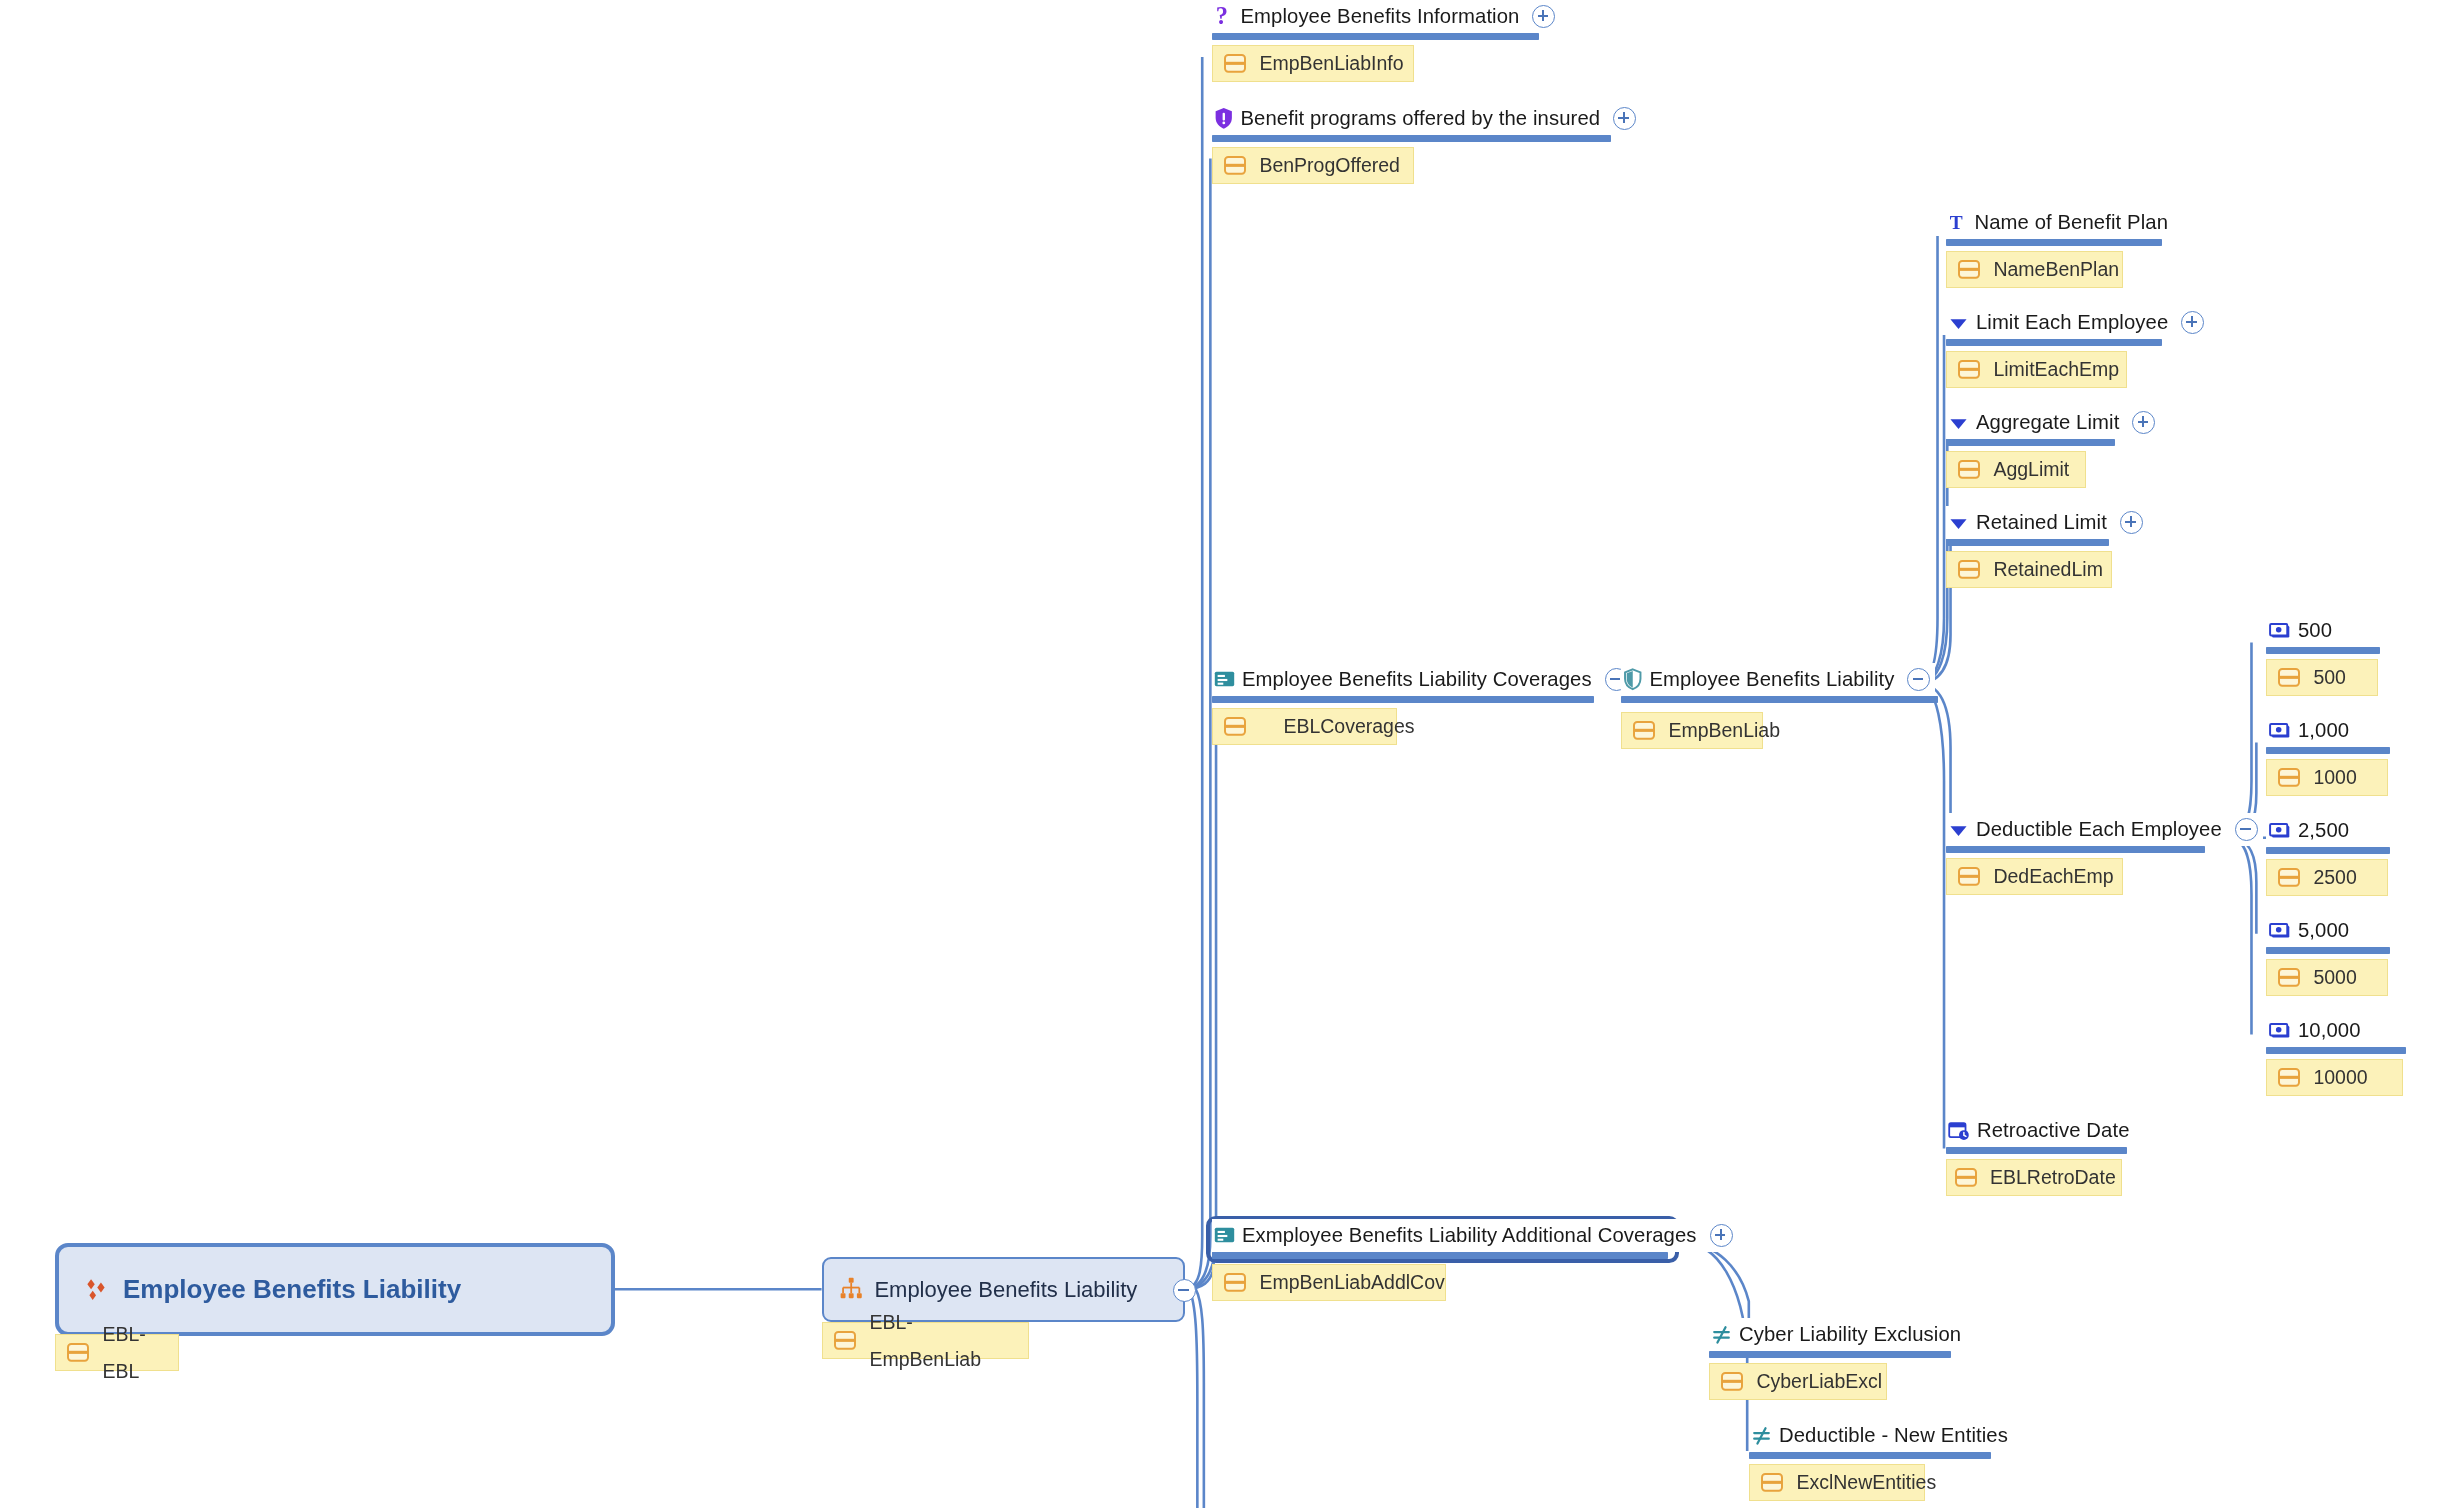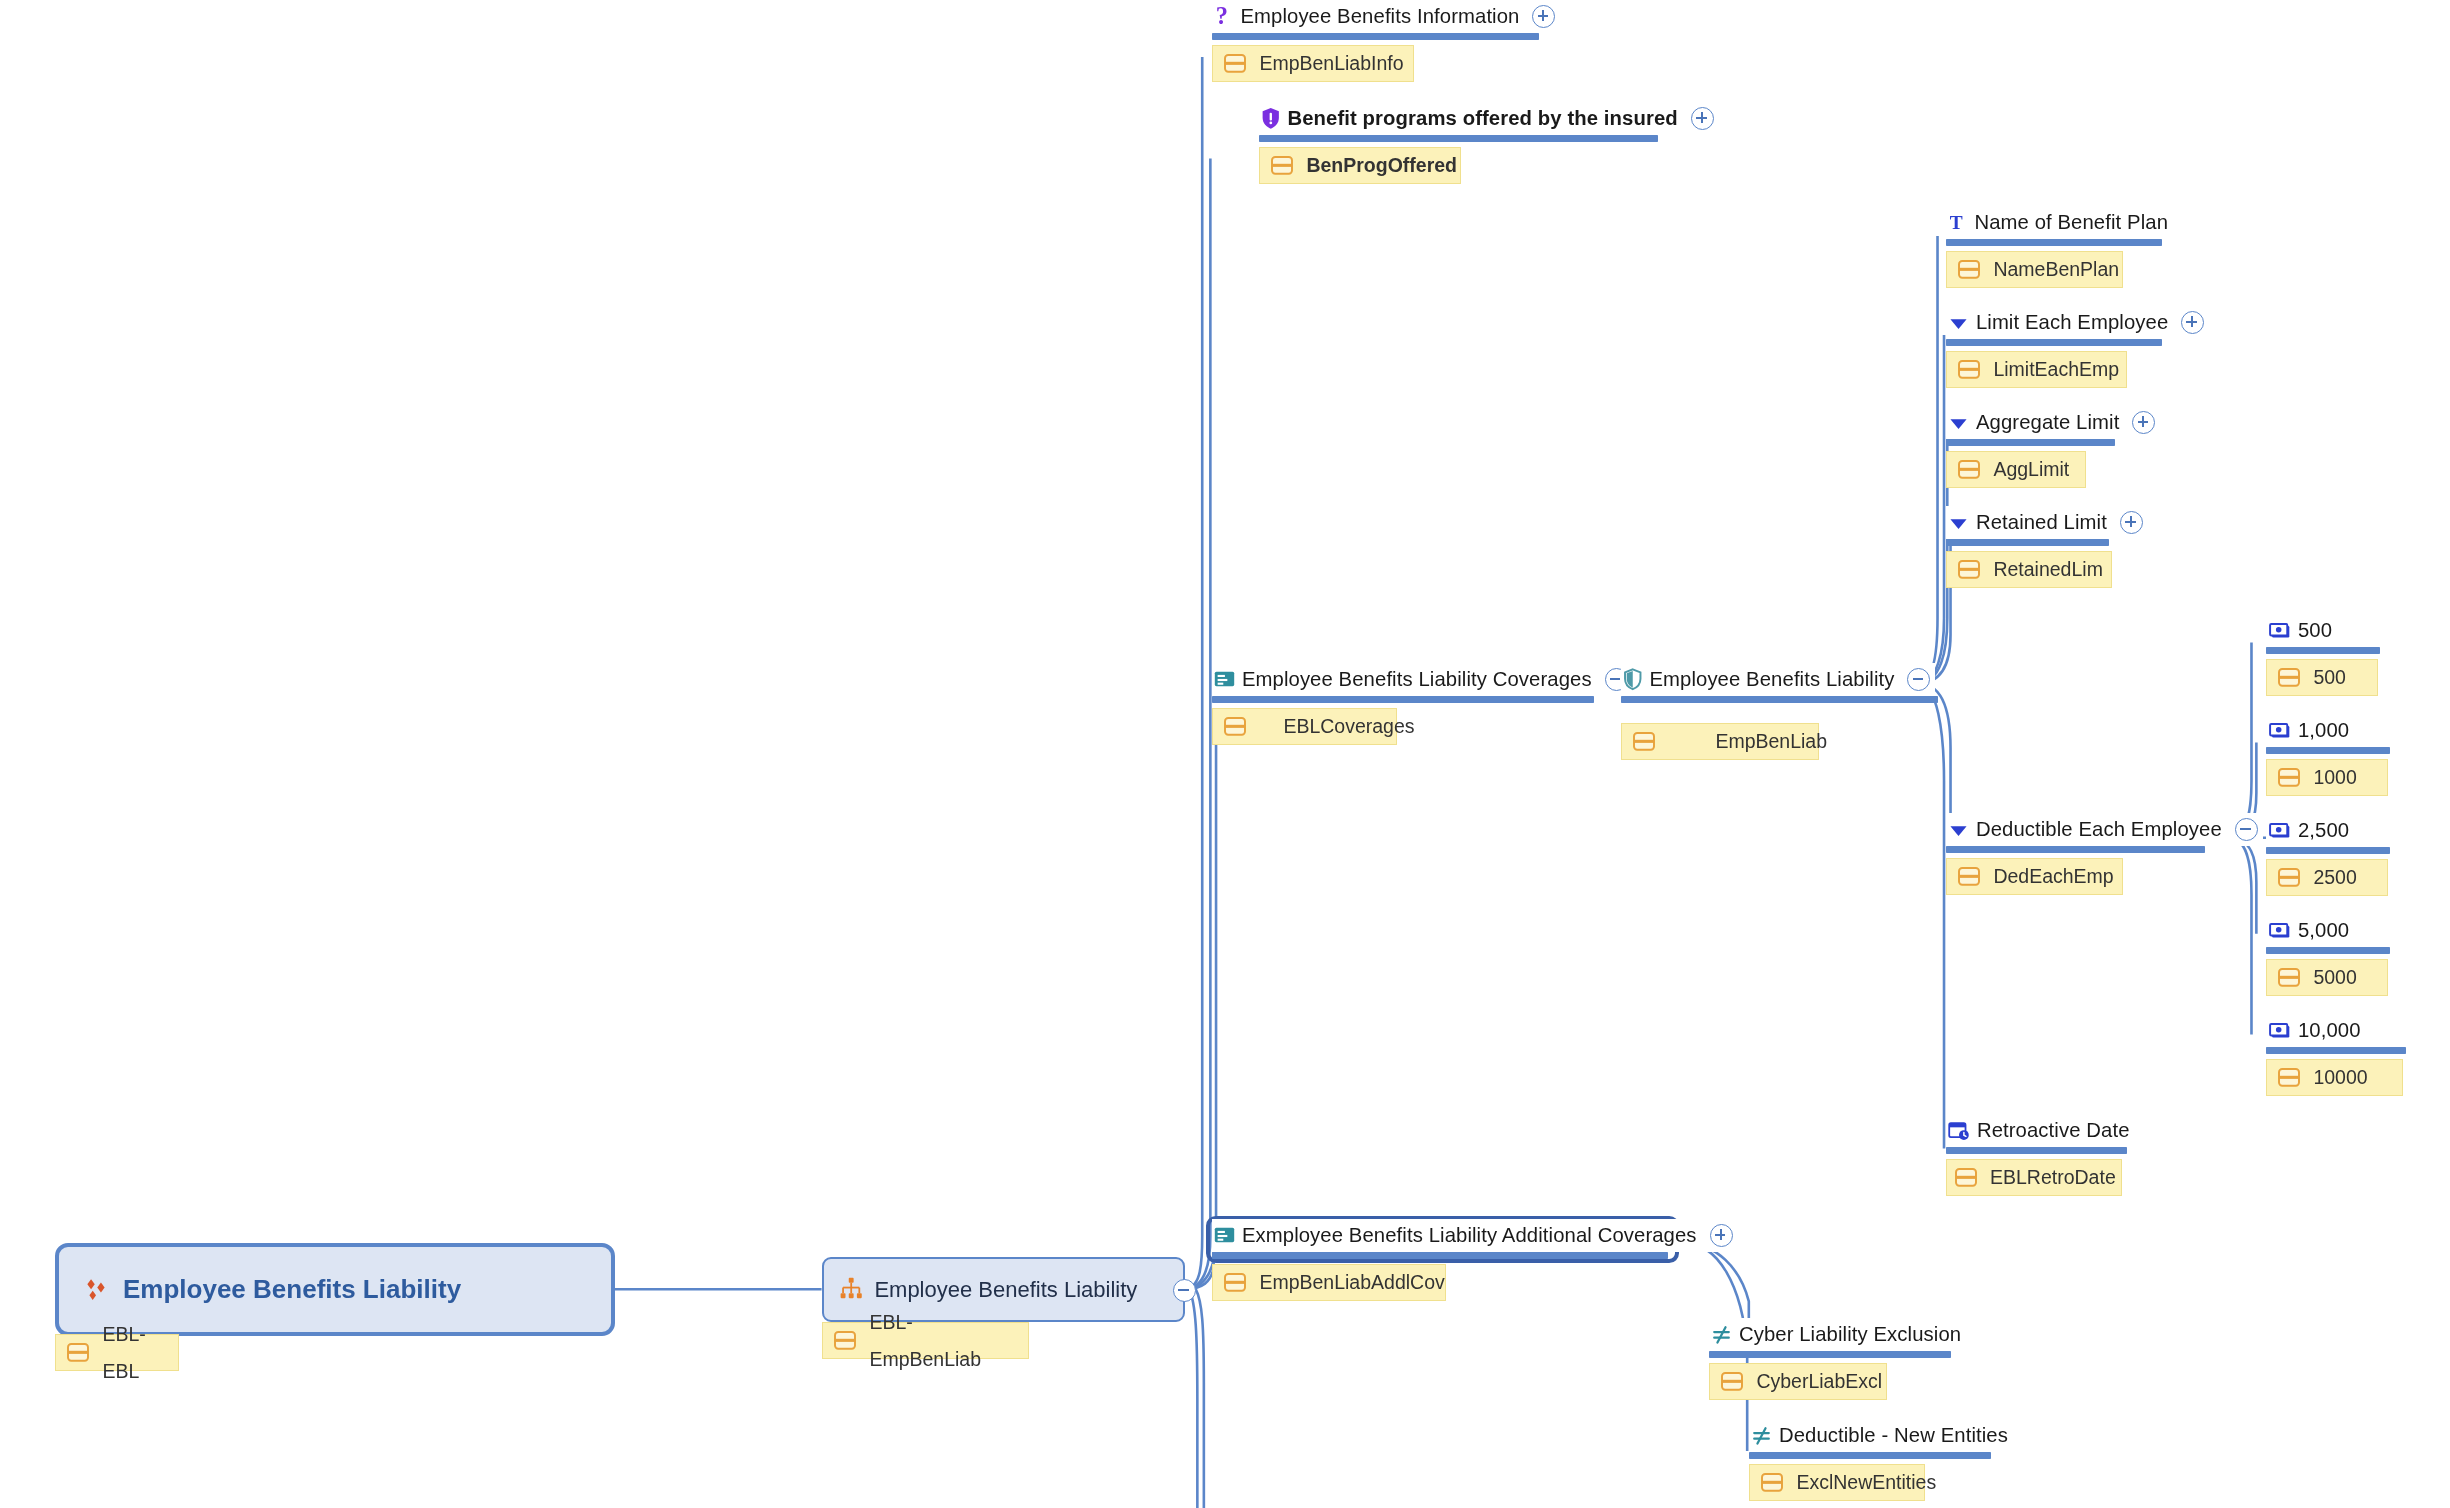--- a/index.html
+++ b/index.html
@@ -181,21 +181,21 @@
       <span class="ico">
         <svg width="22" height="18.7" viewBox="0 0 27 23">
           <rect x="1.2" y="1.2" width="24.6" height="20.6" rx="4" fill="#fdf6d8" stroke="#e8a33d" stroke-width="2.4"></rect>
           <rect x="1.2" y="9.6" width="24.6" height="3.8" fill="#e8a33d"></rect>
         </svg>
       </span>
       <span class="ctxt">EmpBenLiabInfo</span>
     </div>
   </div>
 
-  <div class="node" style="left:1259px;top:102px;font-weight:bold;">
+  <div class="node" style="left:1212px;top:102px;">
     <div class="lbl">
       <span class="ico">
         <svg width="19.5" height="23" viewBox="0 0 24 28">
           <path d="M12 1 L22 5 L22 13 C22 20 17 24.5 12 26.5 C7 24.5 2 20 2 13 L2 5 Z" fill="#7b2fe0"></path>
           <rect x="10.6" y="7" width="2.9" height="9.5" rx="1.3" fill="#fff"></rect>
           <circle cx="12.05" cy="19.5" r="1.7" fill="#fff"></circle>
         </svg>
       </span>
       <span class="txt">Benefit programs offered by the insured</span>
       <span class="pm plus"></span>
@@ -242,21 +242,21 @@
       <span class="ico">
         <svg width="19.5" height="23" viewBox="0 0 24 28">
           <path d="M12 1.5 L21.5 5.2 L21.5 13 C21.5 19.6 17 23.9 12 25.9 C7 23.9 2.5 19.6 2.5 13 L2.5 5.2 Z" fill="#fff" stroke="#4e9aa8" stroke-width="2.4"></path>
           <path d="M12 3.6 L12 24.2 C8 22.3 4.6 18.8 4.6 13.2 L4.6 6.2 Z" fill="#4e9aa8"></path>
         </svg>
       </span>
       <span class="txt">Employee Benefits Liability</span>
       <span class="pm minus"></span>
     </div>
     <div class="bar" style="width:317px;"></div>
-    <div class="chip" style="margin-top:20px;width:198px;gap:47px;">
+    <div class="chip" style="margin-top:9px;width:142px;">
       <span class="ico">
         <svg width="22" height="18.7" viewBox="0 0 27 23">
           <rect x="1.2" y="1.2" width="24.6" height="20.6" rx="4" fill="#fdf6d8" stroke="#e8a33d" stroke-width="2.4"></rect>
           <rect x="1.2" y="9.6" width="24.6" height="3.8" fill="#e8a33d"></rect>
         </svg>
       </span>
       <span class="ctxt">EmpBenLiab</span>
     </div>
   </div>
 

